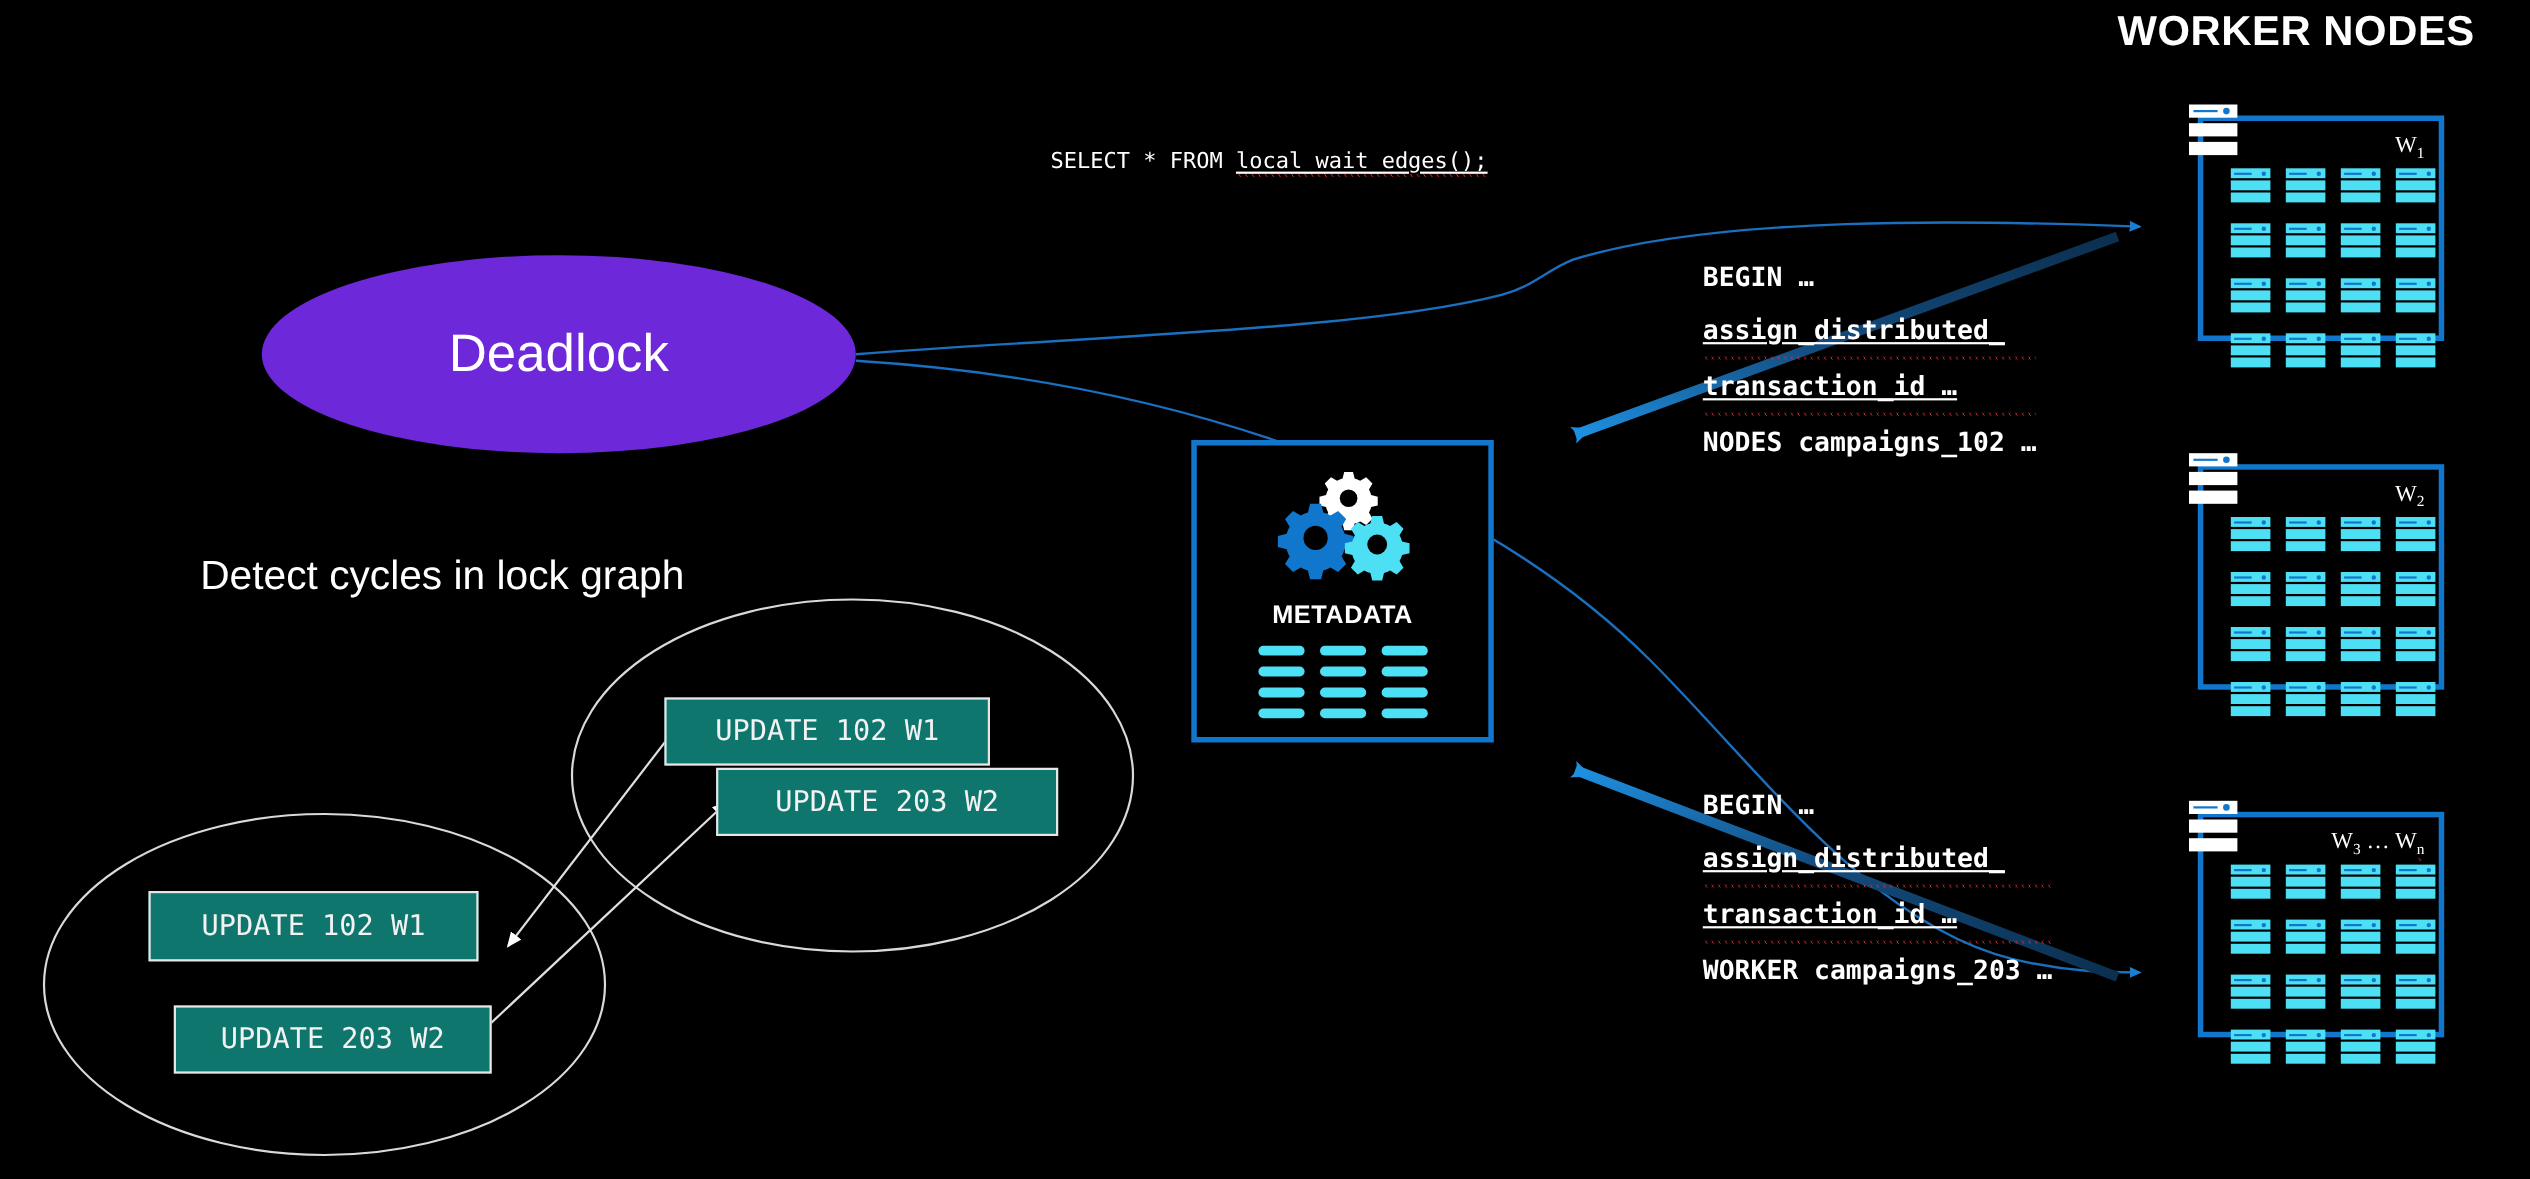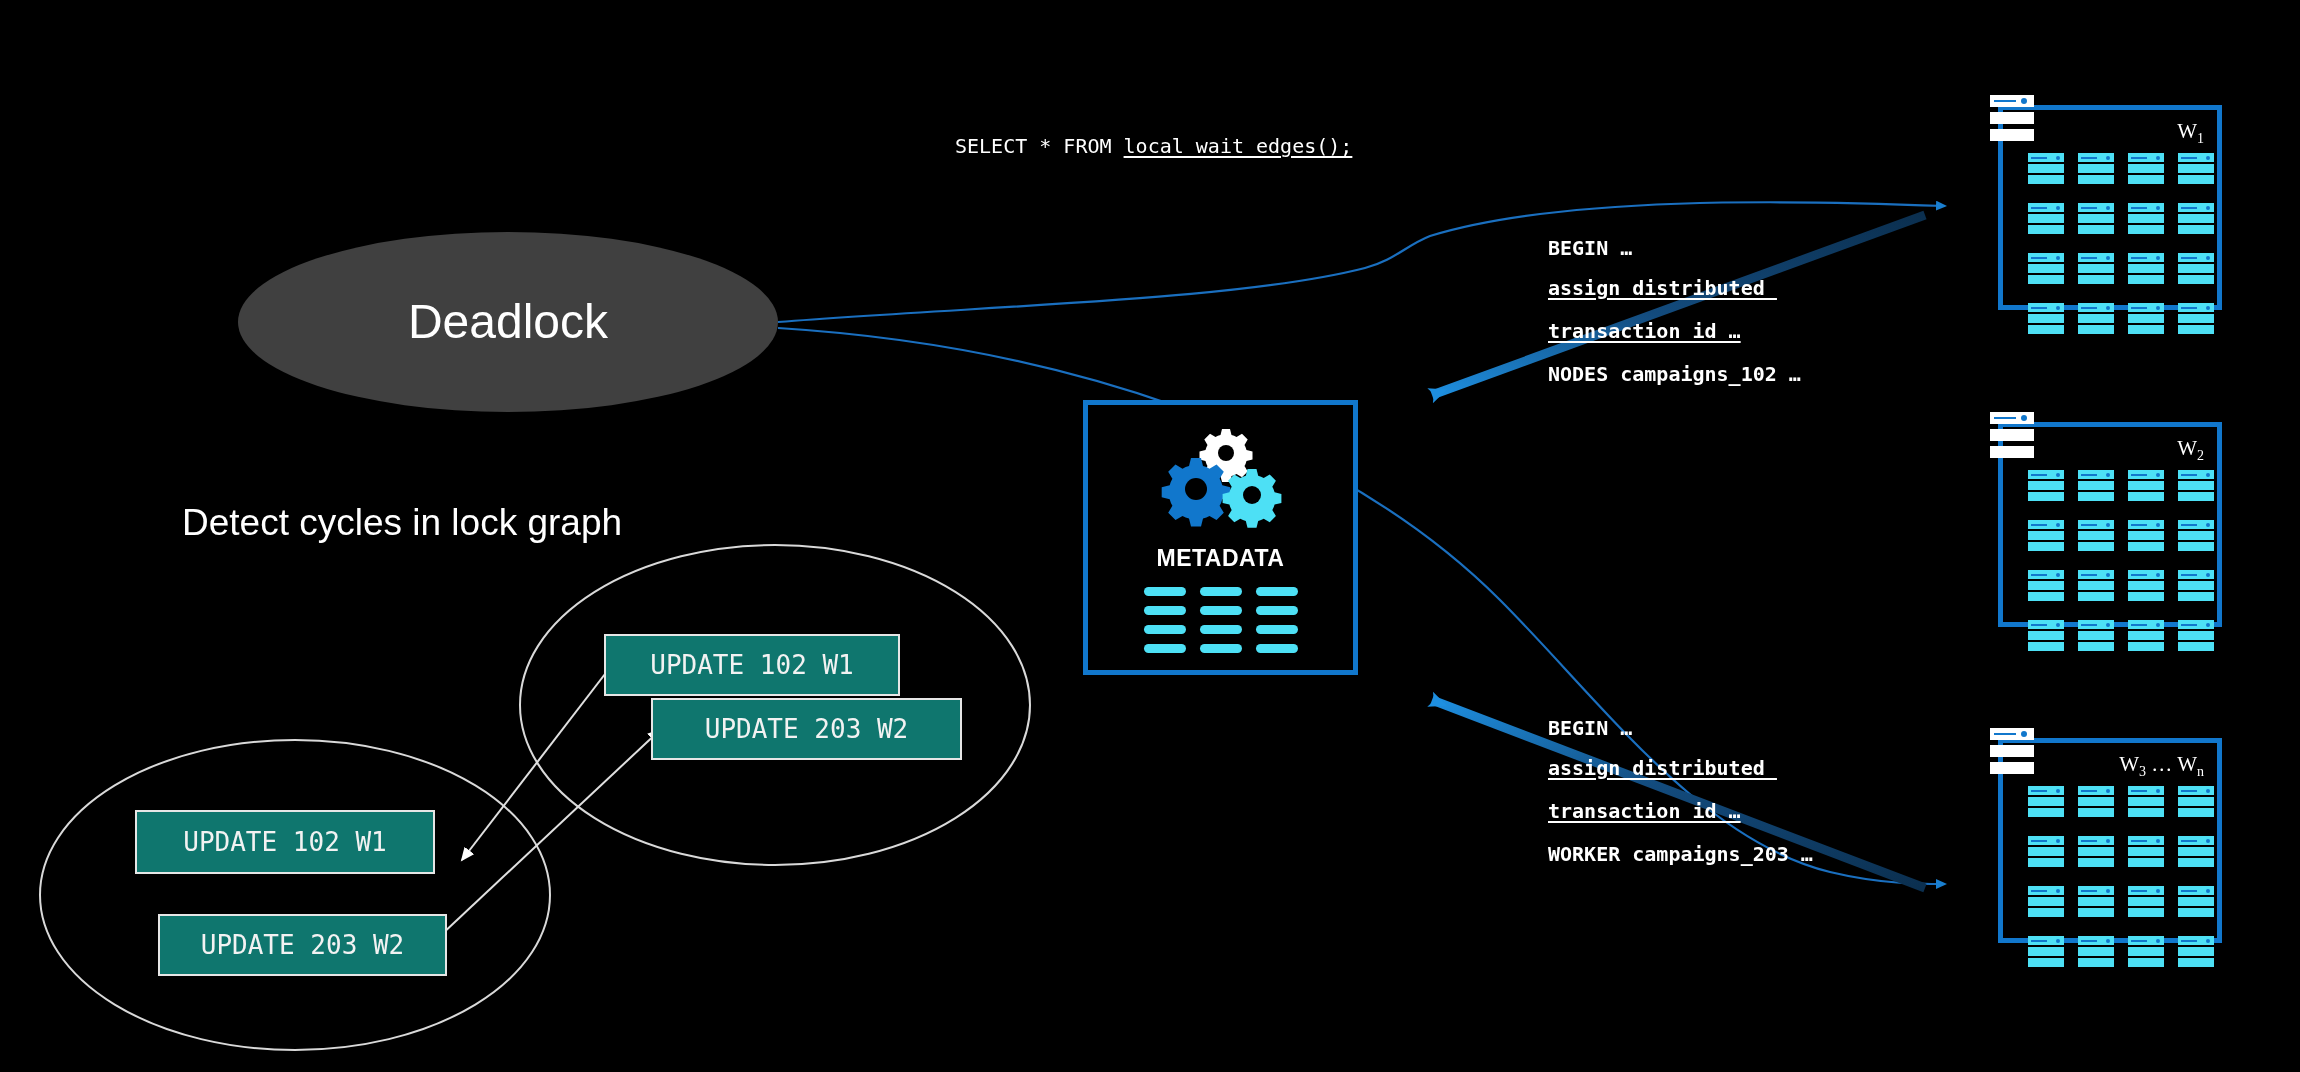--- a/index.html
+++ b/index.html
@@ -8,39 +8,39 @@
   #stage{position:absolute;inset:0;width:2300px;height:1072px;background:#000;}
 
   
   #worker-nodes-title{position:absolute;left:1925px;top:8px;font-size:38px;font-weight:bold;
         letter-spacing:.5px;color:#fff;white-space:nowrap;}
   #coordinator-title{position:absolute;left:1060px;top:722px;width:320px;text-align:center;
         font-size:38px;font-weight:bold;line-height:1.08;color:#fff;}
 
   
   #deadlock-ellipse{position:absolute;left:238px;top:232px;width:540px;height:180px;
-        background:#404040;border-radius:50%;display:flex;align-items:center;
+        background:#6d28d9;border-radius:50%;display:flex;align-items:center;
         justify-content:center;}
   #deadlock-ellipse span{font-size:48px;line-height:1.08;text-align:center;color:#fff;
         font-weight:normal;}
 
   
   #sql-line{position:absolute;left:955px;top:134px;font-family:"DejaVu Sans Mono",monospace;
         font-size:20px;color:#fff;white-space:nowrap;letter-spacing:0px;}
   .squig{background-repeat:repeat-x;background-position:0 100%;background-size:6px 3px;
         background-image:linear-gradient(45deg,transparent 45%,#d33 45%,#d33 55%,transparent 55%);
         padding-bottom:3px;}
   .ulined{text-decoration:underline;text-decoration-color:#fff;text-underline-offset:3px;}
 
   
   #detect-caption{position:absolute;left:182px;top:502px;font-size:37px;color:#ffffff;
         white-space:nowrap;}
 
   
-  .txn-block{position:absolute;font-family:"DejaVu Sans Mono",monospace;font-size:20px;
+  .txn-block{position:absolute;font-family:"DejaVu Sans Mono",monospace;font-size:24px;
         font-weight:bold;color:#fff;line-height:2.0;white-space:nowrap;}
   #txn-block-102{left:1548px;top:228px;}
   #txn-block-203{left:1548px;top:708px;}
 
   
   #coordinator-box{position:absolute;left:1083px;top:400px;width:275px;height:275px;
         border:5px solid #1177CC;background:#000;box-sizing:border-box;padding-left:37px;}
   #metadata-label{position:absolute;left:0;right:0;top:140px;text-align:center;
         font-size:23px;font-weight:bold;letter-spacing:.5px;color:#fff;}
   #metadata-bars{position:absolute;left:50%;transform:translateX(-50%);top:182px;
@@ -121,20 +121,21 @@
 
     <marker id="ah-white" markerWidth="16" markerHeight="16" refX="12" refY="6" orient="auto" markerUnits="userSpaceOnUse">
       <path d="M0,0 L14,6 L0,12 z" fill="#FFFFFF"></path>
     </marker>
 
     <line x1="625" y1="648" x2="462" y2="860" stroke="#E0E0E0" stroke-width="2" marker-end="url(#ah-white)"></line>
 
     <line x1="440" y1="936" x2="660" y2="730" stroke="#E0E0E0" stroke-width="2" marker-end="url(#ah-white)"></line>
   </svg>
 
+  <div id="worker-nodes-title">WORKER NODES</div>
 
 
   <div id="deadlock-ellipse">
     <span>
       <span>Deadlock</span><br>
     </span>
   </div>
 
   <div id="sql-line">
     <span>SELECT * FROM </span><span class="squig ulined">local_wait_edges();</span>

